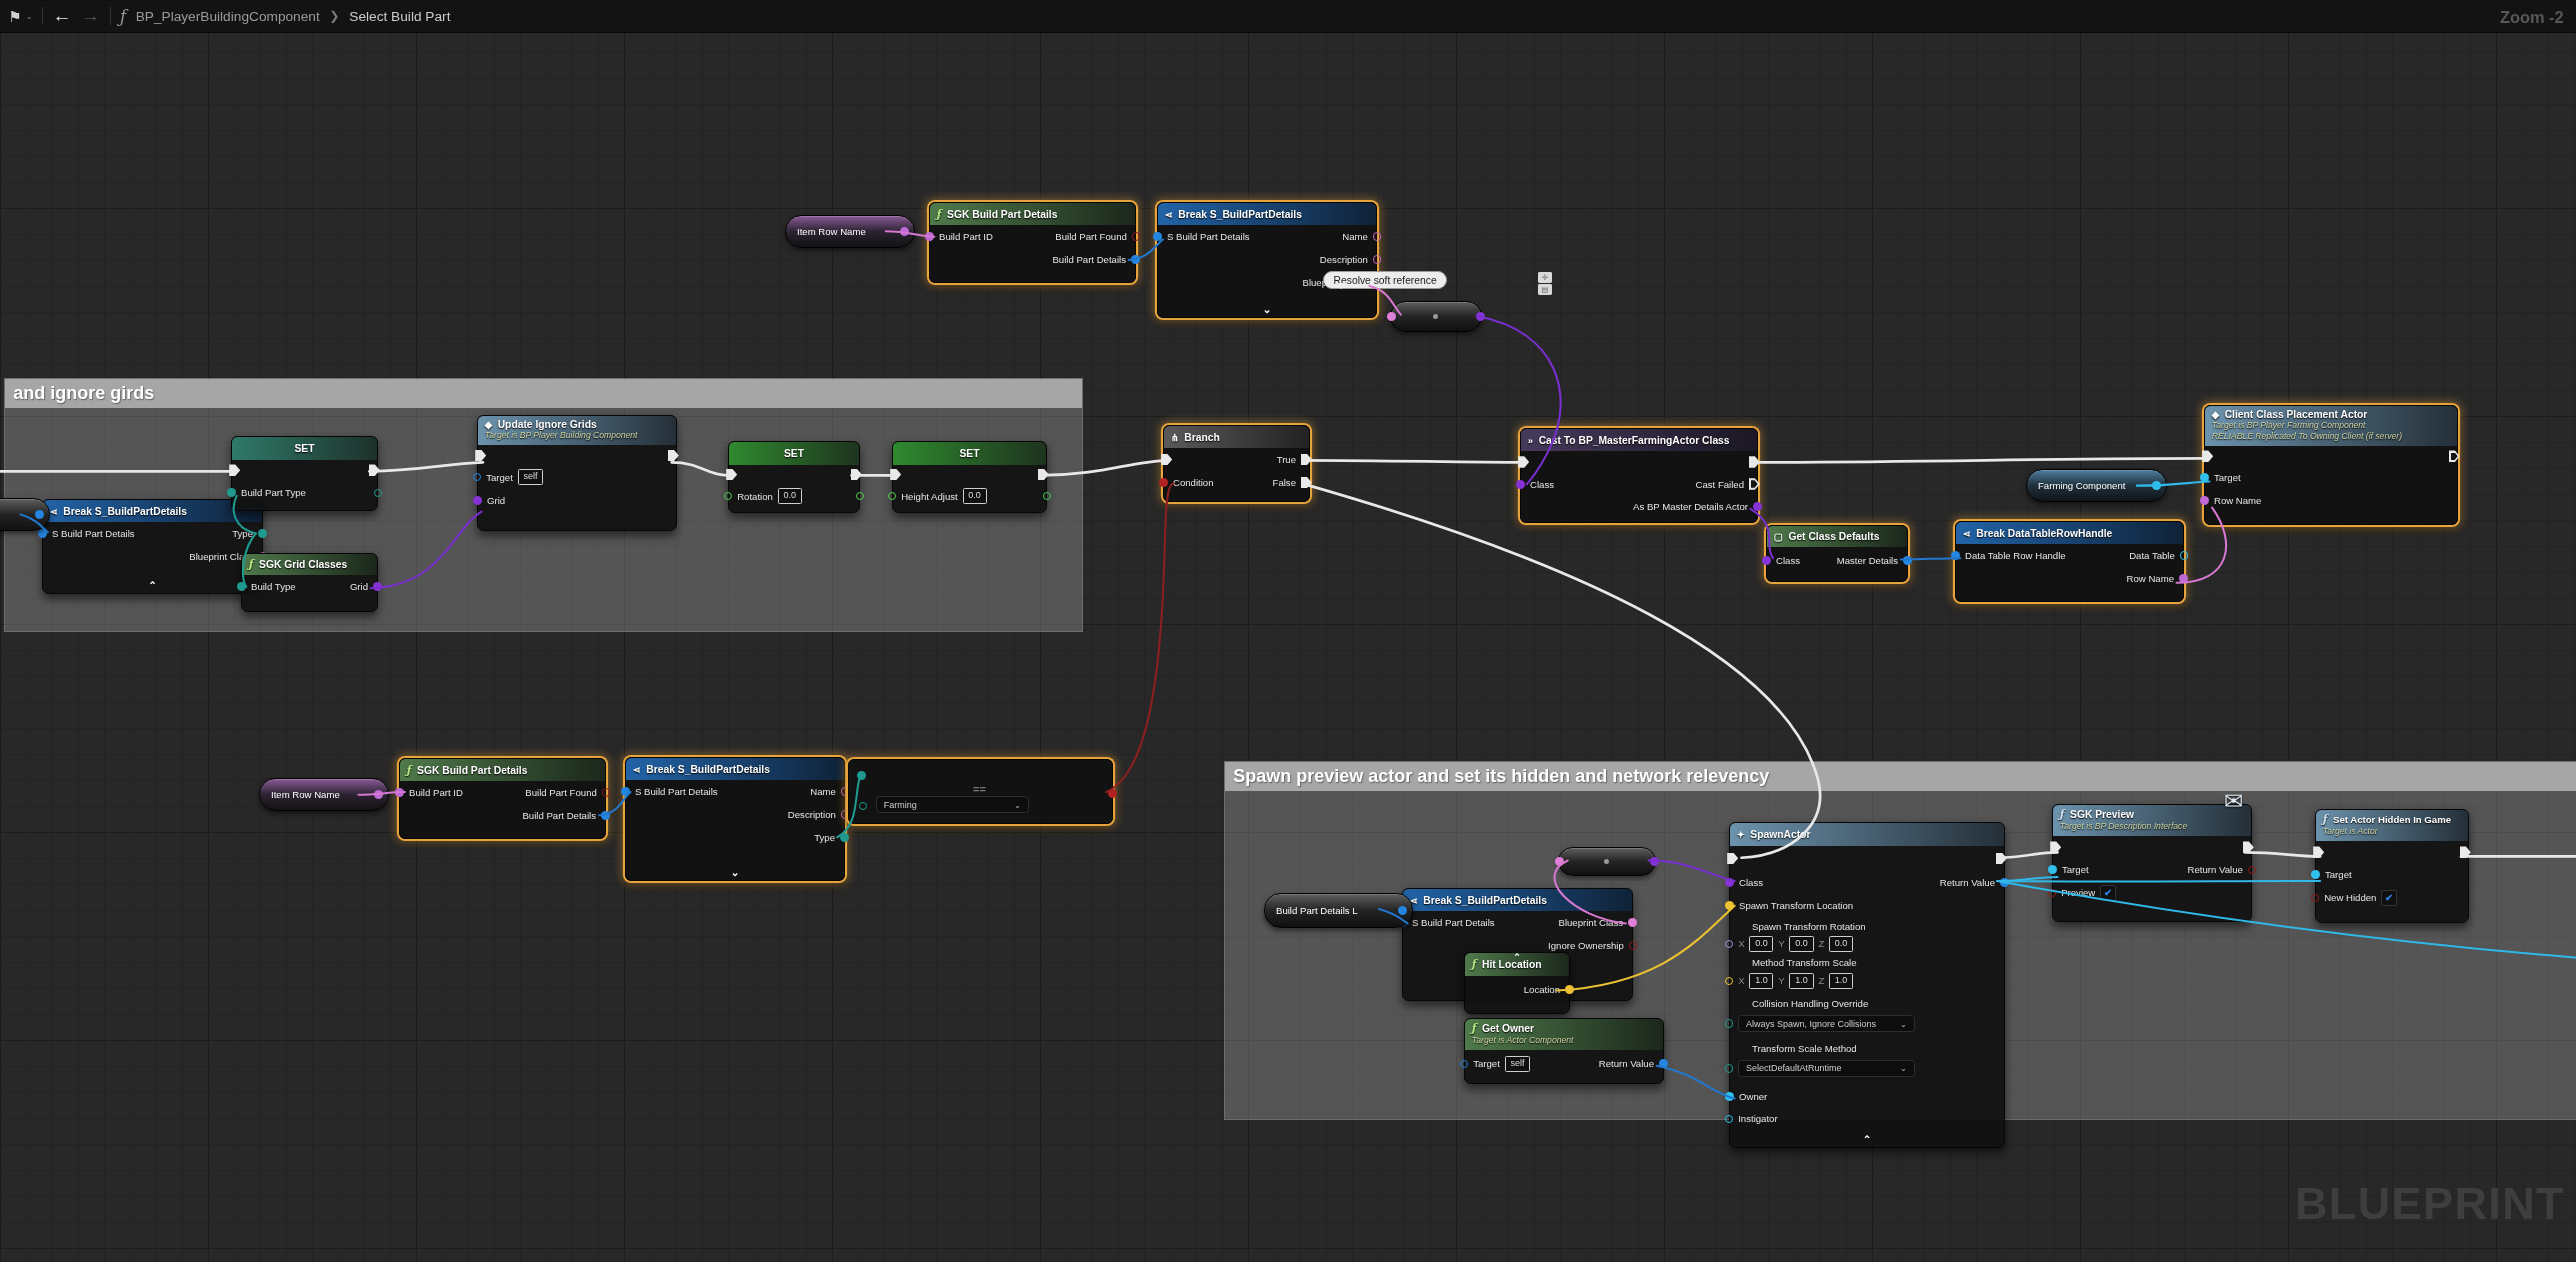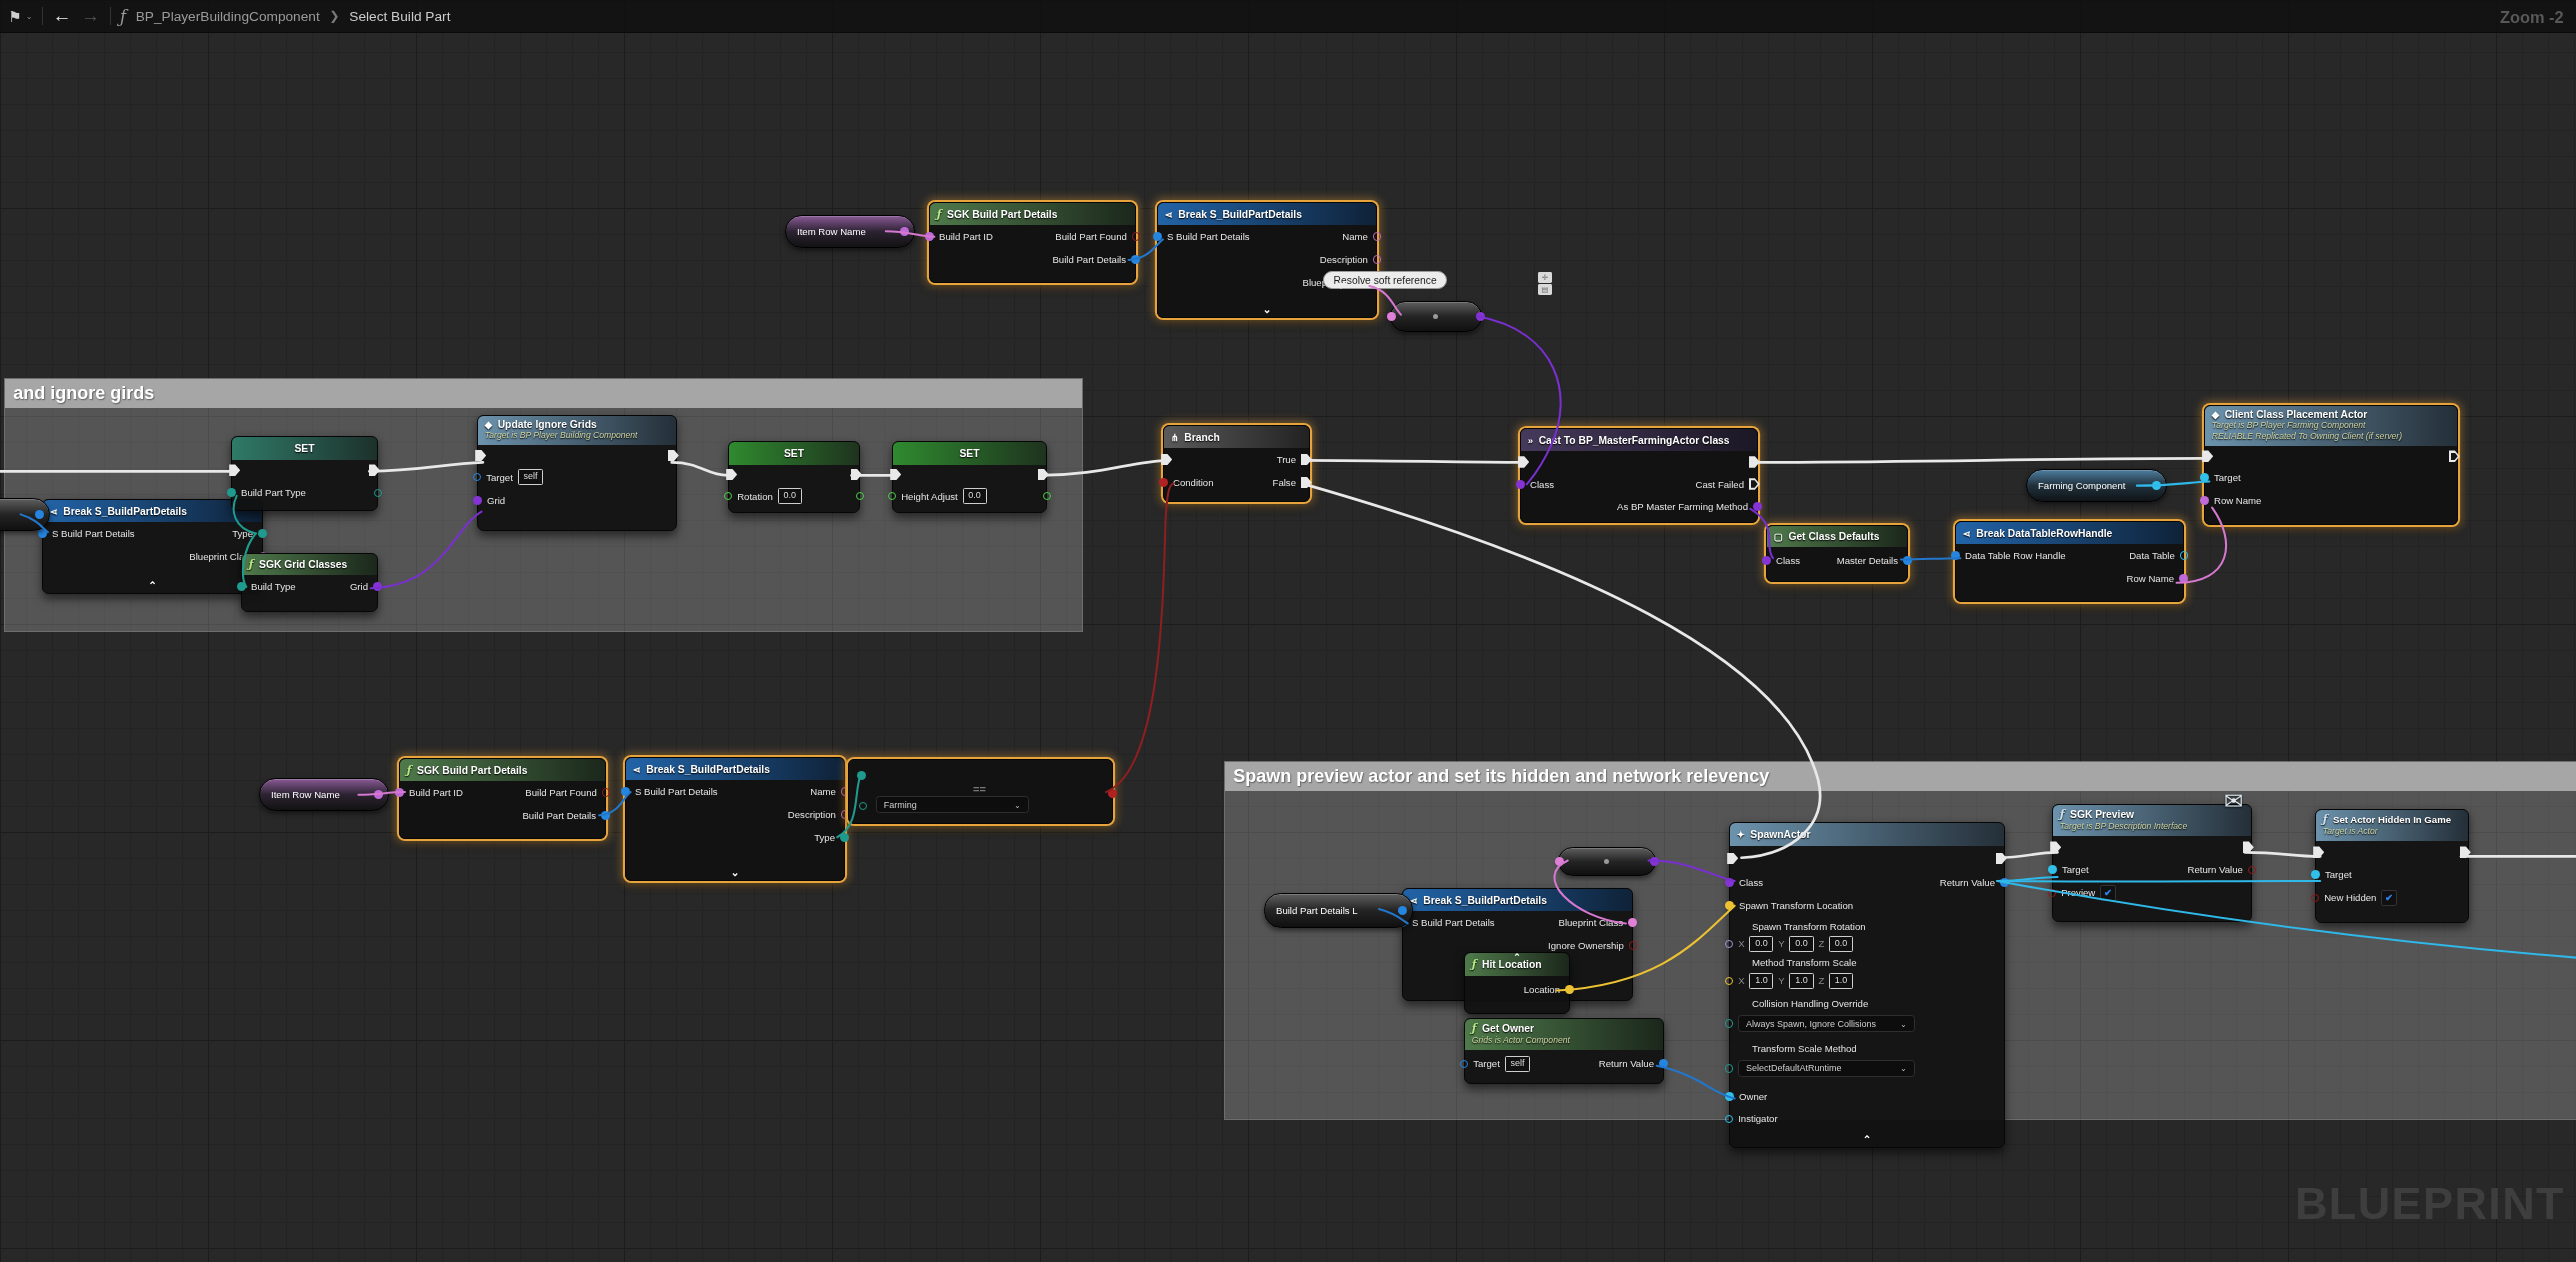--- a/index.html
+++ b/index.html
@@ -354,21 +354,21 @@
     </div>
   <div class="row" style="height:22px">
       <span class="pin c-purple"></span>
       <span>Class</span>
       <span class="sp"></span>
       <span>Cast Failed</span>
       <span class="exec hol"></span>
     </div>
   <div class="row" style="height:22px">
       <span class="sp"></span>
-      <span>As BP Master Farming Method</span>
+      <span>As BP Master Details Actor</span>
       <span class="pin c-purple"></span>
     </div>
 </div>
 
 <div class="node sel" style="left:1766px;top:525px;width:140px;height:55px">
   <div class="hdr h-fn" style="height:20.5px">
       <span class="hico">▢</span>
       <span>Get Class Defaults</span>
     </div>
   <div class="row" style="height:27px">
@@ -528,21 +528,21 @@
       <span class="pin c-yellow"></span>
     </div>
 </div>
 
 <div class="node" style="left:1464px;top:1018px;width:198px;height:64px">
   <div class="hdr hdr2 h-fn">
     <span class="trow">
         <span class="fnico">ƒ</span>
         <span>Get Owner</span>
       </span>
-    <span class="sub">Grids is Actor Component</span>
+    <span class="sub">Target is Actor Component</span>
   </div>
   <div class="row" style="height:27px">
       <span class="pin po c-blue"></span>
       <span>Target</span>
       <span class="vbox">self</span>
       <span class="sp"></span>
       <span>Return Value</span>
       <span class="pin c-blue"></span>
     </div>
 </div>

